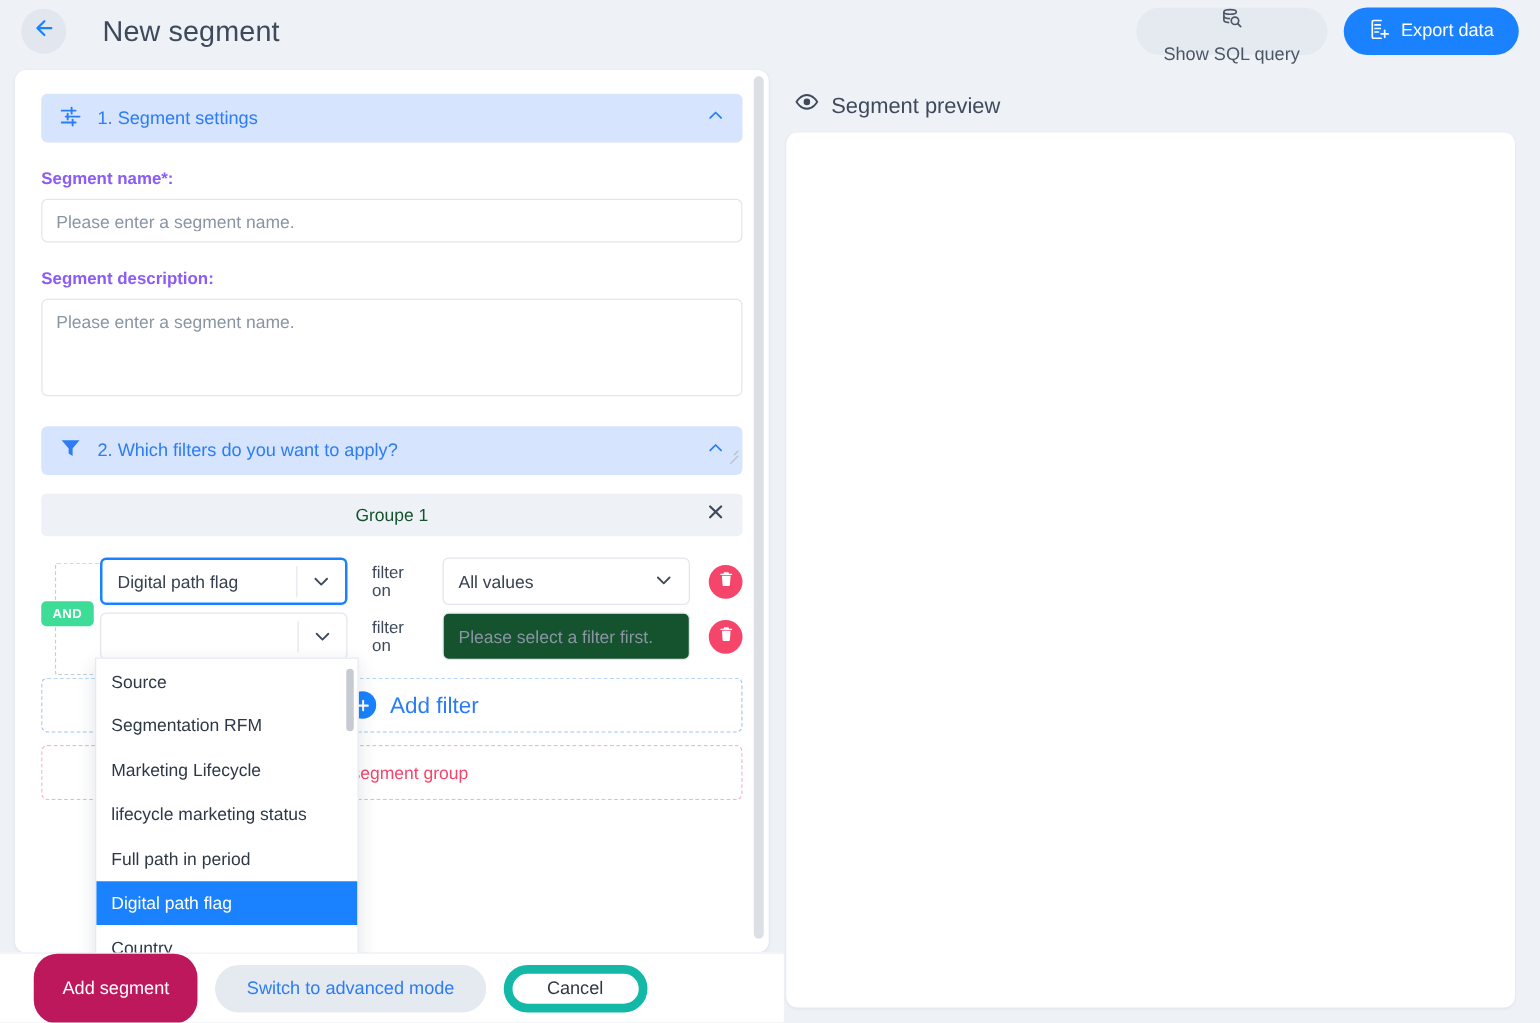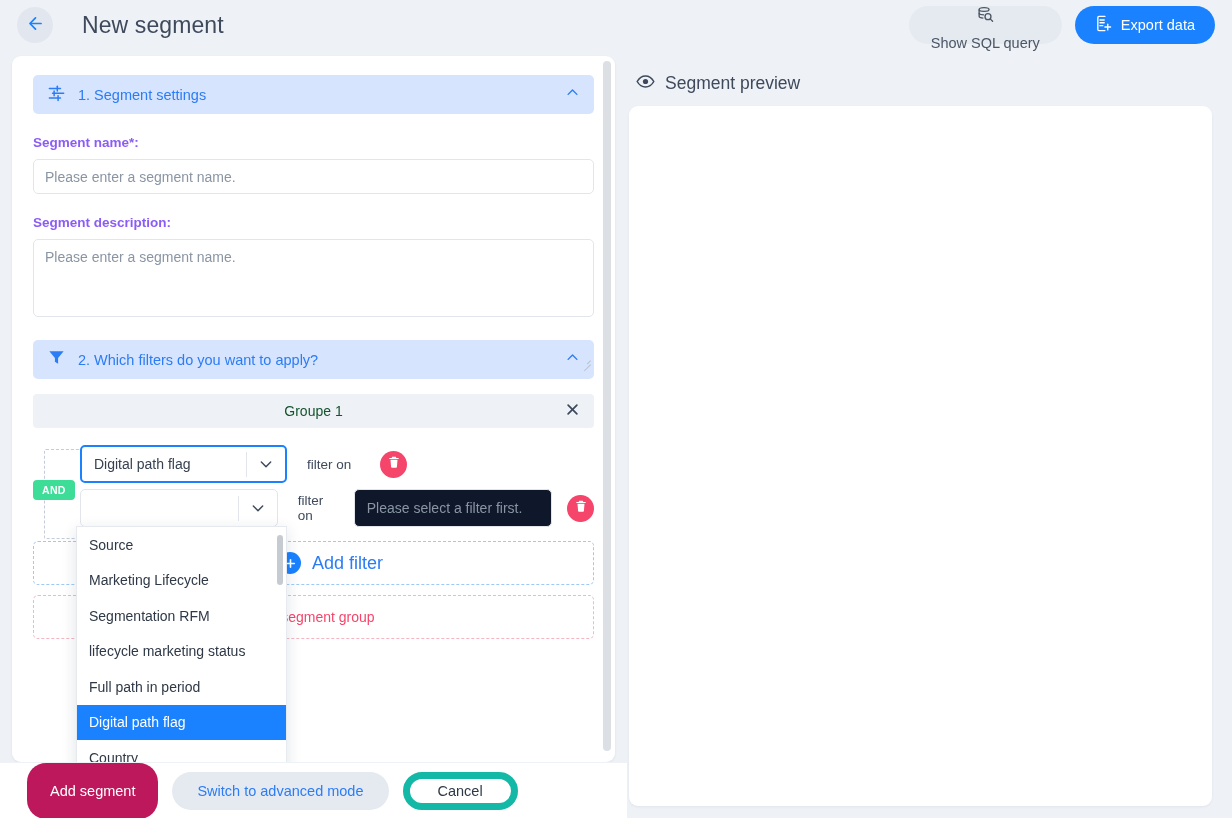--- a/index.html
+++ b/index.html
@@ -136,21 +136,21 @@
   .select-box.focused { border: 2px solid #1a82ff; }
   .select-box .sb-text { flex: 1; }
   .select-box .sb-div { width: 1px; height: 25px; background: #e2e6ec; }
   .select-box .sb-chev { width: 38px; display: flex; align-items: center; justify-content: center; }
   .filter-on-label { font-size: 13.5px; color: #3e4a5c; margin: 0 14px 0 20px; font-weight: 500; }
   .value-box {
     width: 207px; height: 38px; border: 1px solid #e2e6ec; border-radius: 5px;
     display: flex; align-items: center; padding: 0 12px;
     font-size: 14px; color: #37414f; background: #fff; cursor: pointer;
   }
-  .value-box.disabled { background: #0f172a; color: #8a95a4; }
+  .value-box.disabled { background: #14532d; color: #8a95a4; }
   .value-box .vb-text { flex: 1; }
   .trash-btn {
     width: 27px; height: 27px; border-radius: 50%; background: #f5456b;
     margin-left: 15px; display: flex; align-items: center; justify-content: center;
     cursor: pointer; flex: 0 0 auto;
   }
 
   
   .add-filter-box {
     margin-left: 0; margin-top: 11px; height: 44px;
@@ -323,20 +323,28 @@
         <div class="select-box focused">
           <span class="sb-text">Digital path flag</span>
           <span class="sb-div"></span>
           <span class="sb-chev">
             <svg width="16" height="16" viewBox="0 0 24 24" fill="none" stroke="#3e4a5c" stroke-width="2.2" stroke-linecap="round" stroke-linejoin="round">
               <polyline points="5,9 12,16 19,9"></polyline>
             </svg>
           </span>
         </div>
         <span class="filter-on-label">filter on</span>
+        <div class="value-box">
+          <span class="vb-text">All values</span>
+          <span>
+            <svg width="16" height="16" viewBox="0 0 24 24" fill="none" stroke="#3e4a5c" stroke-width="2.2" stroke-linecap="round" stroke-linejoin="round">
+              <polyline points="5,9 12,16 19,9"></polyline>
+            </svg>
+          </span>
+        </div>
         <div class="trash-btn">
           <span>
             <svg width="14" height="14" viewBox="0 0 24 24" fill="#ffffff">
               <path d="M9 3h6l1 2h4v2H4V5h4z"></path>
                 <path d="M6 8h12l-1 12.5a1.5 1.5 0 0 1-1.5 1.4h-7A1.5 1.5 0 0 1 7 20.5z"></path>
             </svg>
           </span>
         </div>
       </div>
 
@@ -377,22 +385,22 @@
     </div>
 
     
     <div class="add-group-box">
       <span>Add segment group</span>
     </div>
   </div>
 
   <div class="dropdown">
     <div class="dd-item">Source</div>
+    <div class="dd-item">Segmentation RFM</div>
     <div class="dd-item">Marketing Lifecycle</div>
-    <div class="dd-item">Segmentation RFM</div>
     <div class="dd-item">lifecycle marketing status</div>
     <div class="dd-item">Full path in period</div>
     <div class="dd-item selected">Digital path flag</div>
     <div class="dd-item">Country</div>
 
     <div class="dd-scroll"></div>
   </div>
 
   <div class="card-scrollbar"></div>
 </div>

